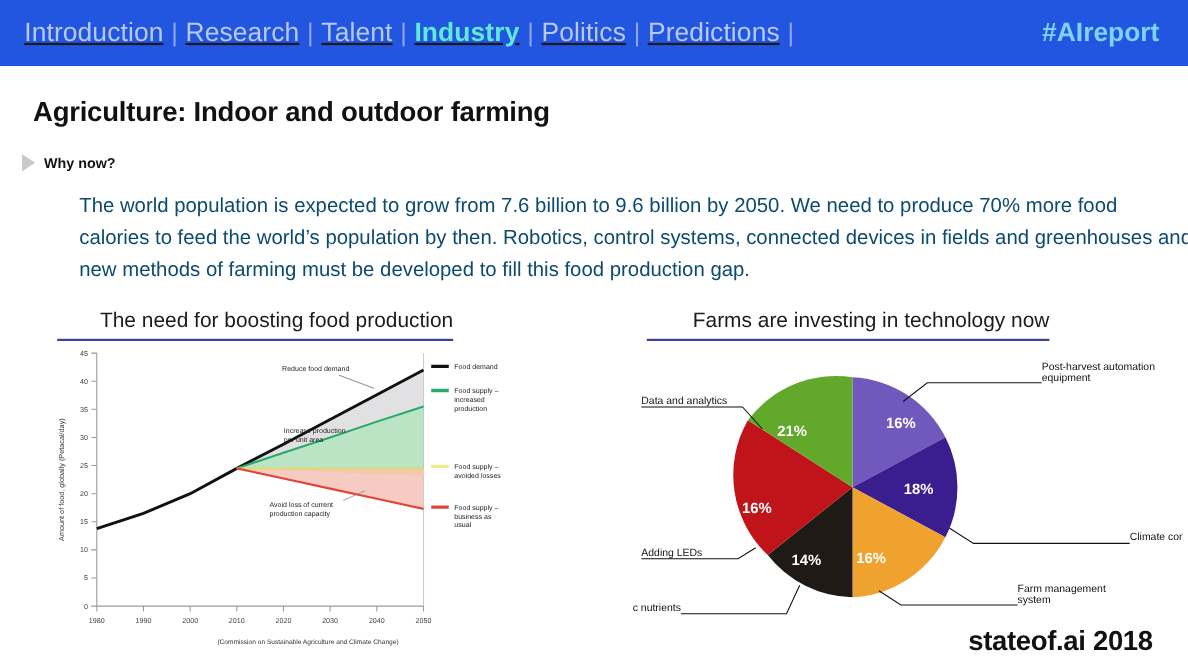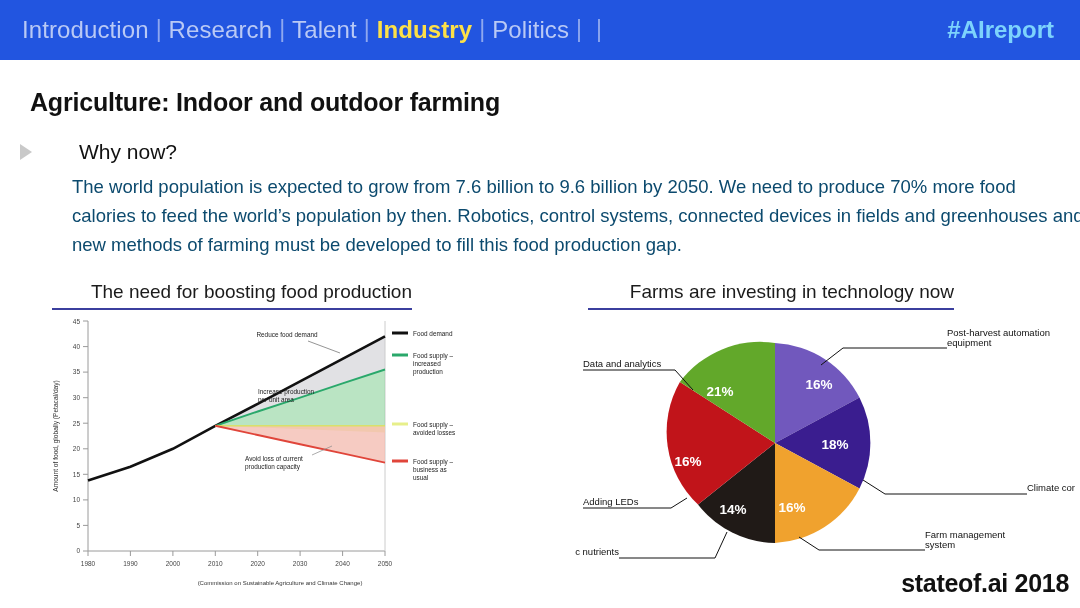--- a/index.html
+++ b/index.html
@@ -12,25 +12,25 @@
     position:relative;
   }
 
   
   .navbar{
     position:absolute;left:0;top:0;width:1080px;height:60px;
     background:#2255e0;
     display:flex;align-items:center;
     box-sizing:border-box;padding:0 22px;
   }
-  .nav-items{display:flex;align-items:flex-start;flex:1;}
+  .nav-items{display:flex;align-items:flex-start;flex:1;text-decoration:underline;}
   .nav-item{
     font-size:24px;color:#b9c9f5;letter-spacing:.1px;white-space:nowrap;
   }
-  .nav-item.active{color:#fde047;font-weight:bold;}
+  .nav-item.active{color:#5eead4;font-weight:bold;}
   .nav-sep{font-size:23px;color:#8fa8ef;margin:0 7px;}
   .hashtag{
     font-size:24px;font-weight:bold;color:#7dd3fc;white-space:nowrap;
     margin-right:4px;
   }
 
   
   .slide-title{
     position:absolute;left:30px;top:88px;
     font-size:25px;font-weight:bold;color:#111;letter-spacing:-.2px;
@@ -38,21 +38,21 @@
   .why-row{
     position:absolute;left:20px;top:140px;display:flex;align-items:center;
   }
   .tri{
     width:0;height:0;
     border-left:12px solid #c9c9c9;
     border-top:8px solid transparent;
     border-bottom:8px solid transparent;
     margin-right:8px;
   }
-  .why-label{font-size:21px;font-weight:normal;color:#111;margin-left:39px;}
+  .why-label{font-size:13px;font-weight:bold;color:#111;}
 
   .body-copy{
     position:absolute;left:42px;top:172px;width:1012px;
     font-size:18.5px;line-height:29px;color:#0c4a6e;margin-left:30px;
   }
 
   
   .chart-head{
     position:absolute;font-size:19px;color:#1b1b1b;
     padding-bottom:5px;border-bottom:2.5px solid #3b3f9e;
@@ -67,39 +67,40 @@
   }
   .lc-svg{display:block;}
 
   
   .piechart{
     position:absolute;left:575px;top:318px;width:500px;height:270px;
   }
   .pie-svg{display:block;}
 
   .brand{
-    position:absolute;right:11px;bottom:10px;
+    position:absolute;right:32px;bottom:10px;
     font-size:25px;font-weight:bold;color:#111;letter-spacing:-.3px;
   }
 </style>
 </head>
 <body>
 
 <div class="navbar">
   <div class="nav-items">
     <span class="nav-item">Introduction</span>
     <span class="nav-sep">|</span>
     <span class="nav-item">Research</span>
     <span class="nav-sep">|</span>
     <span class="nav-item">Talent</span>
     <span class="nav-sep">|</span>
     <span class="nav-item active">Industry</span>
     <span class="nav-sep">|</span>
     <span class="nav-item">Politics</span>
     <span class="nav-sep">|</span>
+    <span class="nav-item">Predictions</span>
     <span class="nav-sep">|</span>
   </div>
   <span class="hashtag">#AIreport</span>
 </div>
 
 <div class="slide-title">Agriculture: Indoor and outdoor farming</div>
 
 <div class="why-row">
   <span class="tri"></span>
   <span class="why-label">Why now?</span>

